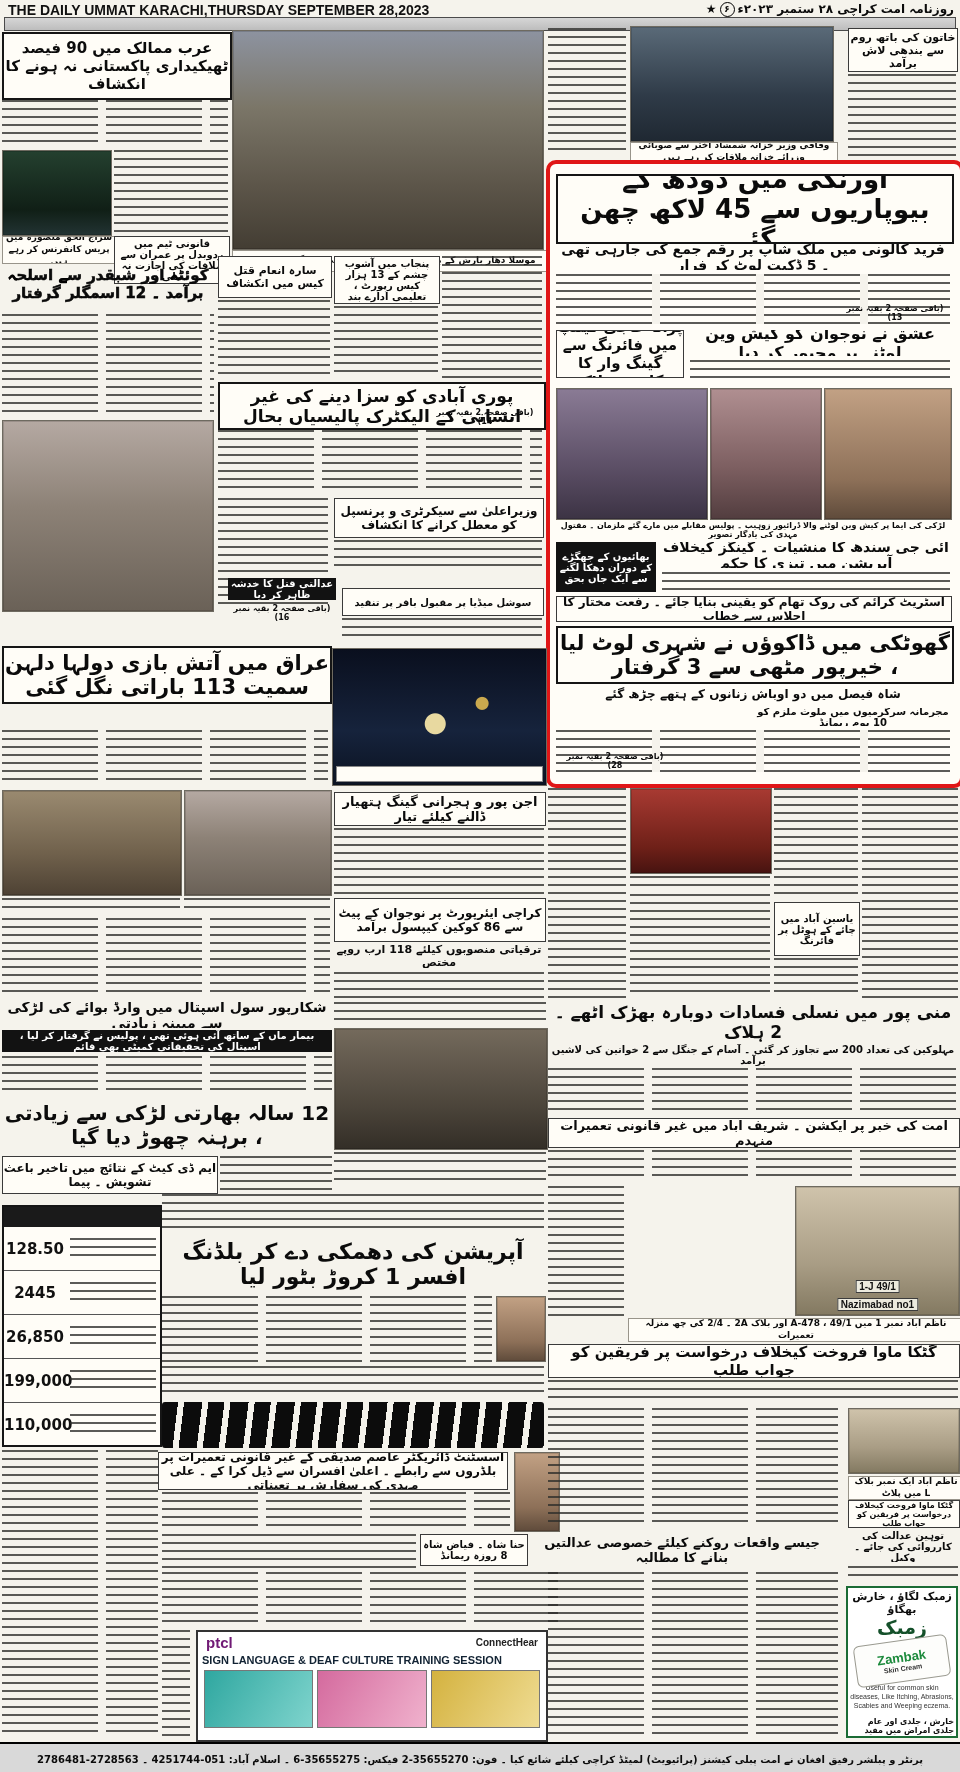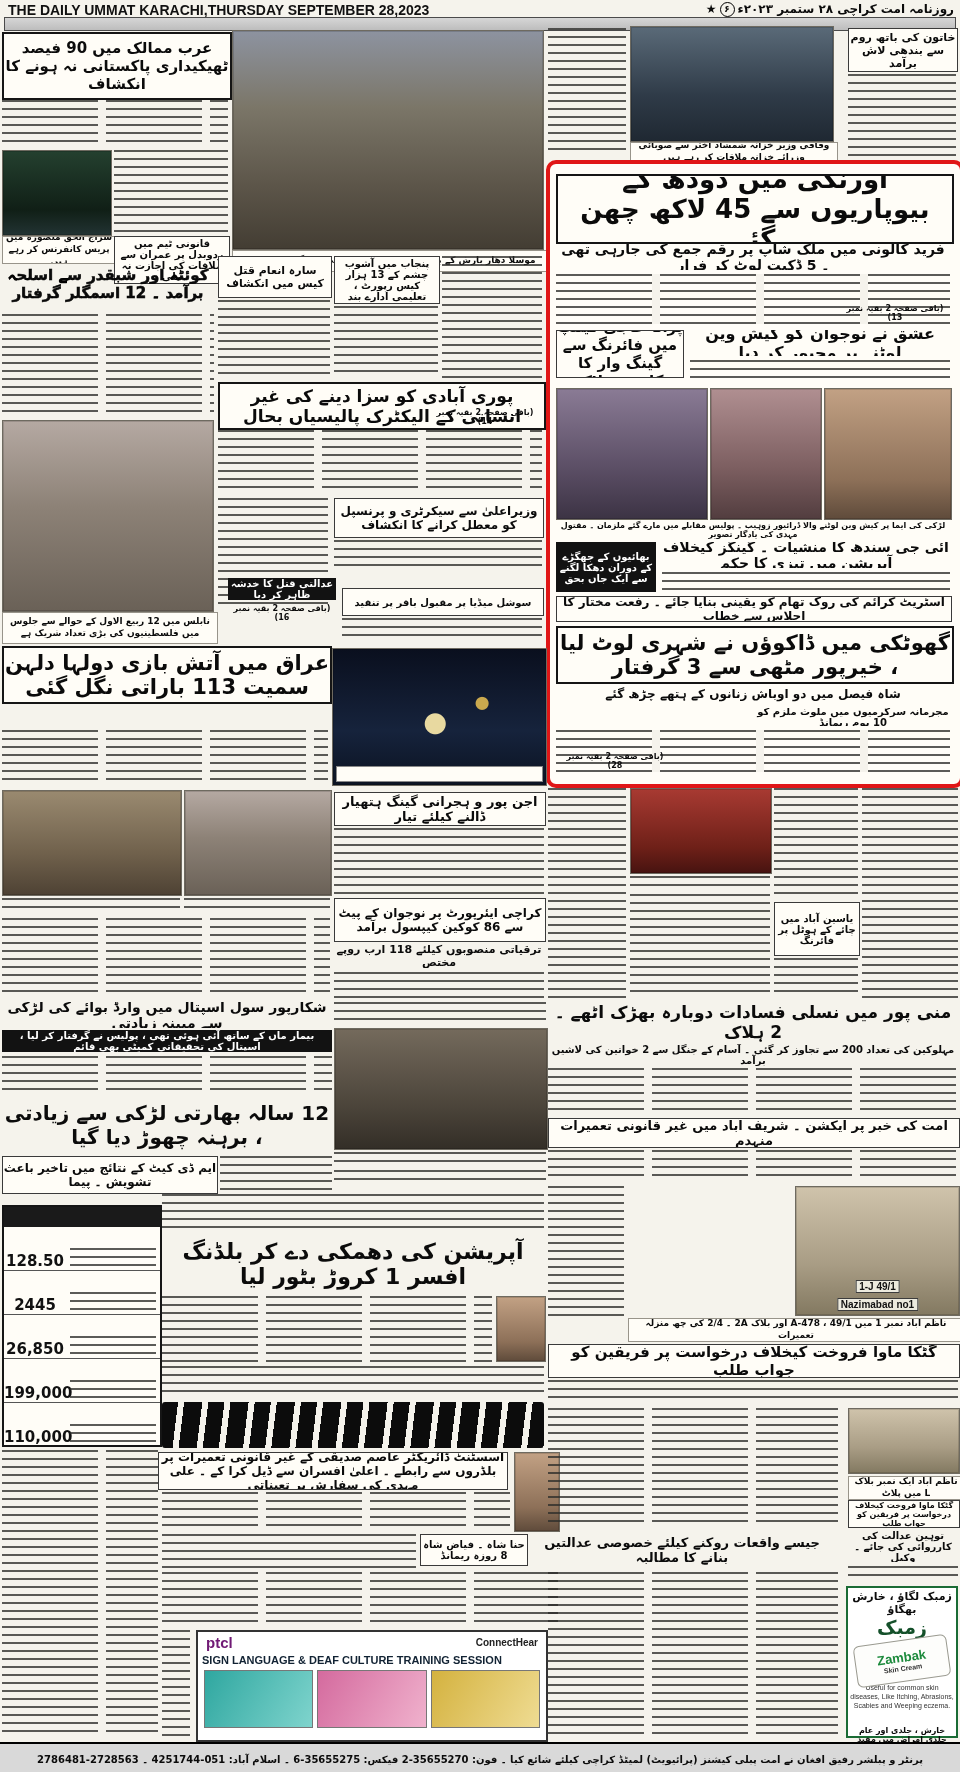--- a/index.html
+++ b/index.html
@@ -36,21 +36,21 @@
   .p-room{background:linear-gradient(180deg,#746a5c,#4b443a 65%,#332e27)}
   .p-purp{background:linear-gradient(180deg,#8a7b95,#5c4f66 60%,#3c3344)}
   .p-street{background:linear-gradient(180deg,#b08f91,#7d5f61 60%,#523d3f)}
   .p-ad1{background:linear-gradient(120deg,#2fa7a0,#7fd4cd)}
   .p-ad2{background:linear-gradient(120deg,#d46a9e,#f0b2cd)}
   .p-ad3{background:linear-gradient(120deg,#d4b23f,#efdc93)}
   .badge{display:inline-flex;align-items:center;justify-content:center;width:13px;height:13px;
          border:1px solid #000;border-radius:50%;font-size:9px;line-height:1;margin:0 3px}
   .tube{background:#fdfdfb;border:1px solid #9a9a90;border-radius:6px;transform:rotate(-8deg);
         display:flex;flex-direction:column;align-items:center;justify-content:center}
-  .rrow{display:flex;align-items:flex-end;border-bottom:1px solid #555;height:43px}
+  .rrow{display:flex;align-items:center;border-bottom:1px solid #555;height:43px}
   .rnum{font:700 15px "DejaVu Sans",sans-serif;width:62px;text-align:center}
   .rlbl{flex:1;height:22px;margin:0 4px}
 </style>
 </head>
 <body>
 
 <div class="page">
 
   <div class="abs" style="left:8px;top:2px;width:470px;height:16px;font:700 14px 'Liberation Sans',sans-serif">THE DAILY UMMAT KARACHI,THURSDAY SEPTEMBER 28,2023</div>
   <div class="abs u" style="left:560px;top:0;width:394px;height:18px;display:flex;align-items:center;justify-content:flex-start;font-size:12px">
@@ -95,21 +95,20 @@
     <div class="abs u ctr bx" style="left:6px;top:462px;width:394px;height:54px;font-size:21px">گھوٹکی میں ڈاکوؤں نے شہری لوٹ لیا ، خیرپور مٹھی سے 3 گرفتار</div>
     <div class="abs u ctr" style="left:6px;top:520px;width:394px;height:20px;font-size:12px">شاہ فیصل میں دو اوباش زنانوں کے ہتھے چڑھ گئے</div>
     <div class="abs u ctr" style="left:206px;top:544px;width:194px;height:18px;font-size:10px">مجرمانہ سرگرمیوں میں ملوث ملزم کو 10 یوم ریمانڈ</div>
     <div class="abs cols" style="left:6px;top:566px;width:394px;height:42px"></div>
     <div class="abs u cont" style="left:10px;top:588px;width:110px;text-align:center">(باقی صفحہ 2 بقیہ نمبر 28)</div>
   </div>
 
   <div class="abs u ctr" style="left:2px;top:258px;width:212px;height:52px;font-size:15px;-webkit-text-stroke:.5px #000">کوئٹہ اور شبقدر سے اسلحہ برآمد ۔ 12 اسمگلر گرفتار</div>
   <div class="abs cols" style="left:2px;top:314px;width:212px;height:102px"></div>
   <div class="abs photo p-crowd" style="left:2px;top:420px;width:210px;height:190px"></div>
-  <div class="abs u cap ctr" style="left:2px;top:612px;width:210px;height:28px">نابلس میں 12 ربیع الاول کے حوالے سے جلوس میں فلسطینیوں کی بڑی تعداد شریک ہے</div>
 
   <div class="abs u ctr bx1" style="left:218px;top:256px;width:112px;height:40px;font-size:11px">سارہ انعام قتل کیس میں انکشاف</div>
   <div class="abs stripes" style="left:218px;top:300px;width:112px;height:78px"></div>
   <div class="abs u ctr bx1" style="left:334px;top:256px;width:104px;height:46px;font-size:10px">پنجاب میں آشوب چشم کے 13 ہزار کیس رپورٹ ، تعلیمی ادارے بند</div>
   <div class="abs stripes" style="left:334px;top:306px;width:104px;height:72px"></div>
   <div class="abs stripes" style="left:442px;top:256px;width:100px;height:122px"></div>
 
   <div class="abs u ctr bx" style="left:218px;top:382px;width:324px;height:44px;font-size:17px">پوری آبادی کو سزا دینے کی غیر انسانی کے الیکٹرک پالیسیاں بحال</div>
   <div class="abs u cont" style="left:430px;top:408px;width:110px;text-align:center">(باقی صفحہ 2 بقیہ نمبر 14)</div>
   <div class="abs cols" style="left:218px;top:430px;width:324px;height:64px"></div>
@@ -239,18 +238,18 @@
   <div class="abs stripes" style="left:848px;top:1566px;width:110px;height:16px"></div>
 
   <div class="abs" style="left:846px;top:1586px;width:112px;height:152px;background:#fff;border:2px solid #1a6b34;padding:2px;box-sizing:border-box">
     <div class="u" style="font-size:11px;text-align:center">زمبک لگاؤ ، خارش بھگاؤ</div>
     <div class="u" style="font-size:19px;text-align:center;color:#14502a">زمبک</div>
     <div class="tube" style="width:92px;height:40px;margin:2px auto">
       <span style="font:700 13px 'Liberation Sans',sans-serif;color:#1c8a3c">Zambak</span>
       <span style="font:700 7px 'Liberation Sans',sans-serif;color:#333">Skin Cream</span>
     </div>
     <div style="font:400 7px 'Liberation Sans',sans-serif;color:#333;text-align:center;line-height:1.25">Useful for common skin diseases, Like Itching, Abrasions, Scabies and Weeping eczema.</div>
-    <div class="u" style="font-size:8px;text-align:center;margin-top:16px">خارش ، جلدی اور عام جلدی امراض میں مفید</div>
+    <div class="u" style="font-size:8px;text-align:right;margin-top:7px">خارش ، جلدی اور عام جلدی امراض میں مفید</div>
   </div>
 
   <div class="abs u ctr" style="left:0;top:1742px;width:960px;height:30px;background:#d9d9d9;border-top:2px solid #000;font-size:10px">پرنٹر و پبلشر رفیق افغان نے امت پبلی کیشنز (پرائیویٹ) لمیٹڈ کراچی کیلئے شائع کیا ۔ فون: 35655270-2 فیکس: 35655275-6 ۔ اسلام آباد: 051-4251744 ۔ 2728563-2786481</div>
 
 </div>
 
 </body></html>

